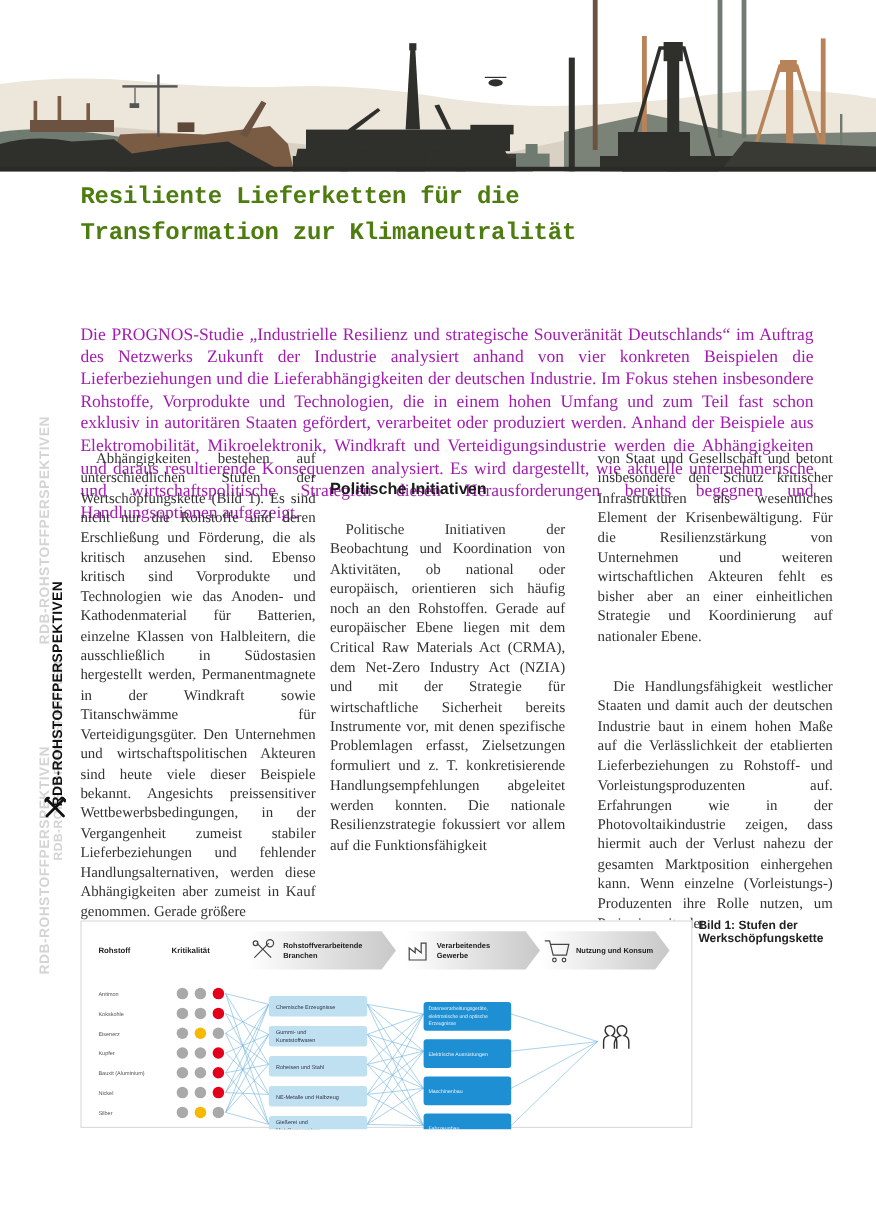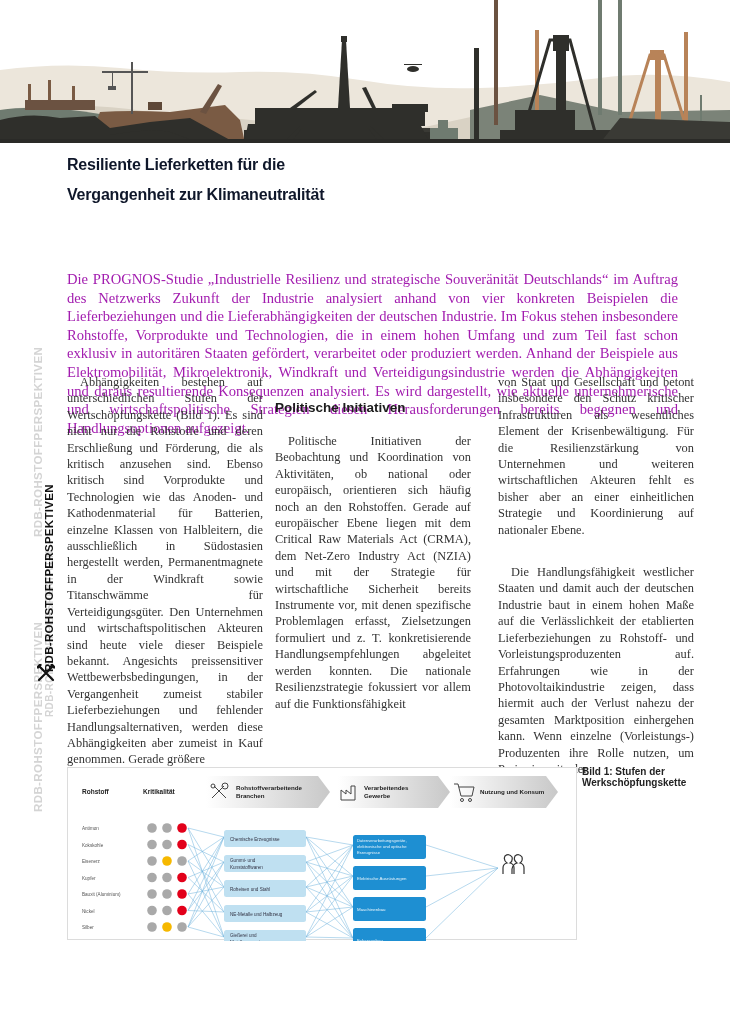--- a/index.html
+++ b/index.html
@@ -4,21 +4,21 @@
 <style>
   * { box-sizing: border-box; margin: 0; padding: 0; }
   html, body { width: 730px; height: 1024px; background: #ffffff; overflow: hidden; }
   body { position: relative; font-family: "DejaVu Serif", serif; color: #222; }
 
   
   .banner { position: absolute; left: 0; top: 0; width: 730px; height: 143px; overflow: hidden; background: #fff; }
   .banner svg { display: block; }
 
   
-  .title { position: absolute; left: 67px; top: 150px; width: 600px; font-family: Liberation Sans, sans-serif; font-weight: 700; font-size: 16px; line-height: 30px; color: #0f172a; letter-spacing: -0.2px; }
+  .title { position: absolute; left: 67px; top: 150px; width: 600px; font-family: Liberation Mono, monospace; font-weight: 700; font-size: 20px; line-height: 30px; color: #4d7c0f; letter-spacing: -0.2px; }
 
   .lead { position: absolute; left: 67px; top: 226px; width: 611px; font-family: "Liberation Serif", serif; font-size: 14.6px; line-height: 18.6px; color: #a21caf; text-align: justify; margin-top: 44px; }
 
   
   .side { position: absolute; left: 28px; top: 382px; width: 30px; height: 430px; }
   .side .ghost, .side .main { position: absolute; font-family: "Liberation Sans", sans-serif; font-weight: 700; white-space: nowrap; transform-origin: left top; transform: rotate(-90deg); }
   .side .ghost { color: #d4d4d4; font-size: 11.5px; letter-spacing: 0.4px; }
   .side .main { color: #111; font-size: 11.5px; letter-spacing: 0.3px; }
   .side .g1 { left: 4px; top: 430px; }
   .side .g2 { left: 16px; top: 335px; font-size: 10px; }
@@ -114,21 +114,21 @@
     <rect x="684" y="32" width="4" height="100" fill="#b88358"></rect>
     <rect x="700" y="95" width="2" height="40" fill="#6f7b70"></rect>
     <path d="M600 143 L620 118 L730 122 L730 143 Z" fill="#3a3a35"></path>
 
     <rect x="0" y="139" width="730" height="4" fill="#2a2a27"></rect>
   </svg>
 </div>
 
 <h1 class="title">
   <span>Resiliente Lieferketten für die</span><br>
-  <span>Vergangenheit zur Klimaneutralität</span>
+  <span>Transformation zur Klimaneutralität</span>
 </h1>
 <p class="lead">Die PROGNOS-Studie „Industrielle Resilienz und strategische Souveränität Deutschlands“ im Auftrag des Netzwerks Zukunft der Industrie analysiert anhand von vier konkreten Beispielen die Lieferbeziehungen und die Lieferabhängigkeiten der deutschen Industrie. Im Fokus stehen insbesondere Rohstoffe, Vorprodukte und Technologien, die in einem hohen Umfang und zum Teil fast schon exklusiv in autoritären Staaten gefördert, verarbeitet oder produziert werden. Anhand der Beispiele aus Elektromobilität, Mikroelektronik, Windkraft und Verteidigungsindustrie werden die Abhängigkeiten und daraus resultierende Konsequenzen analysiert. Es wird dargestellt, wie aktuelle unternehmerische und wirtschaftspolitische Strategien diesen Herausforderungen bereits begegnen und Handlungsoptionen aufgezeigt.</p>
 
 <div class="side">
   <span class="ghost g1">RDB-ROHSTOFFPERSPEKTIVEN</span>
   <span class="ghost g2">RDB-ROHSTOFFPERSPEKTIVEN</span>
   <span class="ghost g3">RDB-ROHSTOFFPERSPEKTIVEN</span>
   <svg class="hammer" viewBox="0 0 18 18">
     <path d="M2 2 L16 16 M16 2 L2 16" stroke="#111" stroke-width="2.2" stroke-linecap="round"></path>
     <path d="M0 4 L4 0 M14 0 L18 4" stroke="#111" stroke-width="2.6"></path>

